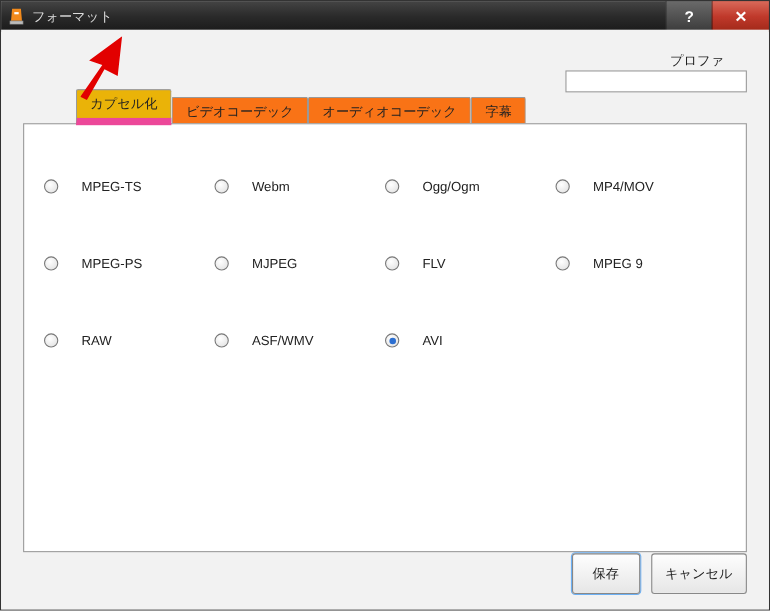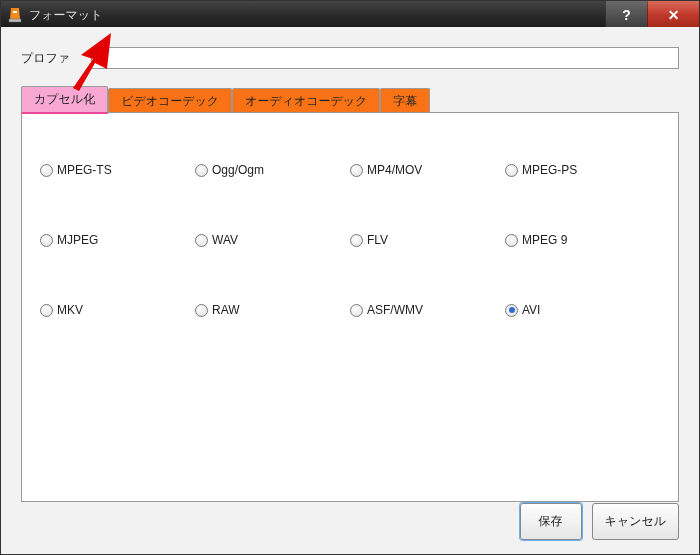--- a/index.html
+++ b/index.html
@@ -60,21 +60,22 @@
   }
   .client {
     position: absolute;
     top: 26px; left: 0; right: 0; bottom: 0;
     background: #f2f2f2;
   }
   .profile-row {
     position: absolute;
     top: 20px; left: 20px; right: 20px;
     display: flex;
-    align-items: center;
+    align-items: flex-end;
+    flex-direction: column;
   }
   .profile-label {
     width: 70px;
     color: #222;
   }
   .profile-input {
     flex: 1;
     height: 22px;
     background: #fff;
     border: 1px solid #999;
@@ -101,42 +102,43 @@
     border: 1px solid #999;
     border-bottom: none;
     background: #f97316;
     margin-right: 0;
     position: relative;
     top: 1px;
     color: #222;
     border-radius: 2px 2px 0 0;
   }
   .tab.active {
-    background: #f9a8d4;
+    background: #eab308;
     z-index: 2;
     top: 1px;
-    border-bottom: 2px solid #ec4899;
+    border-bottom: 7px solid #ec4899;
+    margin-left: 48px;
   }
   .tabpanel {
     position: absolute;
     top: 85px; left: 20px; right: 20px; bottom: 52px;
     background: #fff;
     border: 1px solid #999;
   }
   .radio-grid {
     position: absolute;
     top: 50px; left: 18px; right: 18px;
     display: grid;
     grid-template-columns: repeat(4, 1fr);
     row-gap: 56px;
   }
   .radio-item {
     display: flex;
-    align-items: center;
-    gap: 4px;
+    align-items: flex-start;
+    gap: 21px;
   }
   .radio {
     width: 13px; height: 13px;
     border-radius: 50%;
     border: 1px solid #777;
     background: radial-gradient(circle at 40% 35%, #fff 0%, #e8e8e8 70%);
     display: flex;
     align-items: center;
     justify-content: center;
     flex-shrink: 0;
@@ -209,49 +211,45 @@
       </div>
 
     <div class="tabpanel">
       <div class="radio-grid" id="radiogrid">
           <div class="radio-item">
             <div class="radio"></div>
             <span class="radio-label">MPEG-TS</span>
           </div>
           <div class="radio-item">
             <div class="radio"></div>
+            <span class="radio-label">Webm</span>
+          </div>
+          <div class="radio-item">
+            <div class="radio"></div>
             <span class="radio-label">Ogg/Ogm</span>
           </div>
           <div class="radio-item">
             <div class="radio"></div>
             <span class="radio-label">MP4/MOV</span>
           </div>
           <div class="radio-item">
             <div class="radio"></div>
             <span class="radio-label">MPEG-PS</span>
           </div>
           <div class="radio-item">
             <div class="radio"></div>
             <span class="radio-label">MJPEG</span>
           </div>
           <div class="radio-item">
             <div class="radio"></div>
-            <span class="radio-label">WAV</span>
-          </div>
-          <div class="radio-item">
-            <div class="radio"></div>
             <span class="radio-label">FLV</span>
           </div>
           <div class="radio-item">
             <div class="radio"></div>
             <span class="radio-label">MPEG 9</span>
-          </div>
-          <div class="radio-item">
-            <div class="radio"></div>
-            <span class="radio-label">MKV</span>
           </div>
           <div class="radio-item">
             <div class="radio"></div>
             <span class="radio-label">RAW</span>
           </div>
           <div class="radio-item">
             <div class="radio"></div>
             <span class="radio-label">ASF/WMV</span>
           </div>
           <div class="radio-item">

